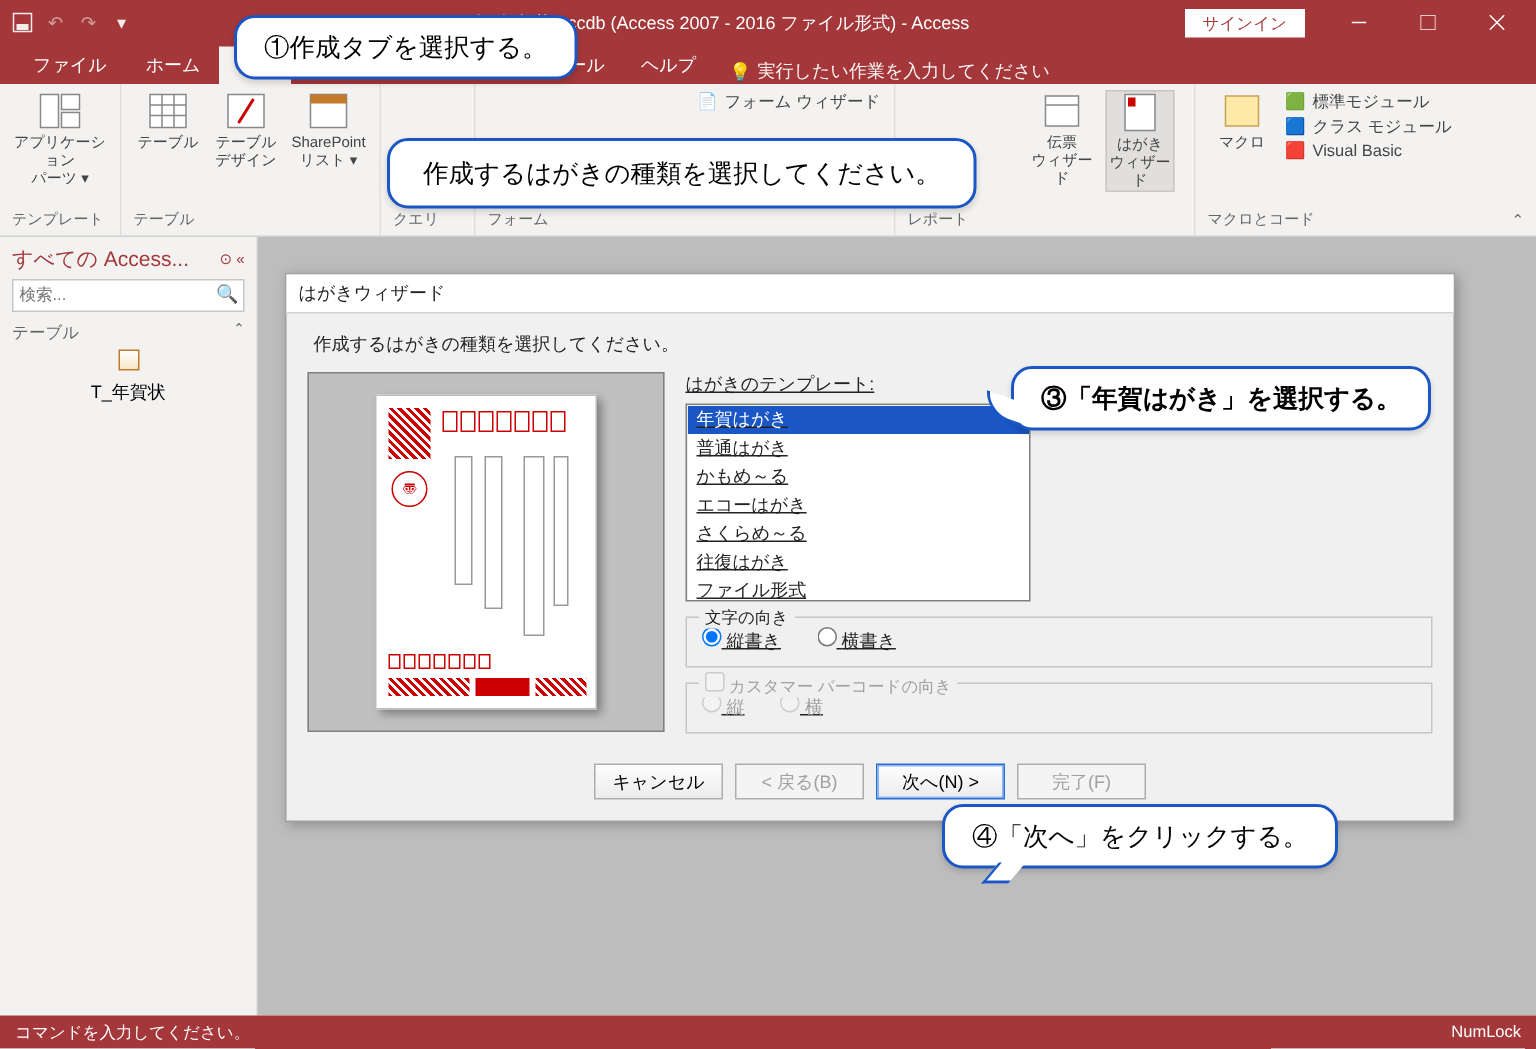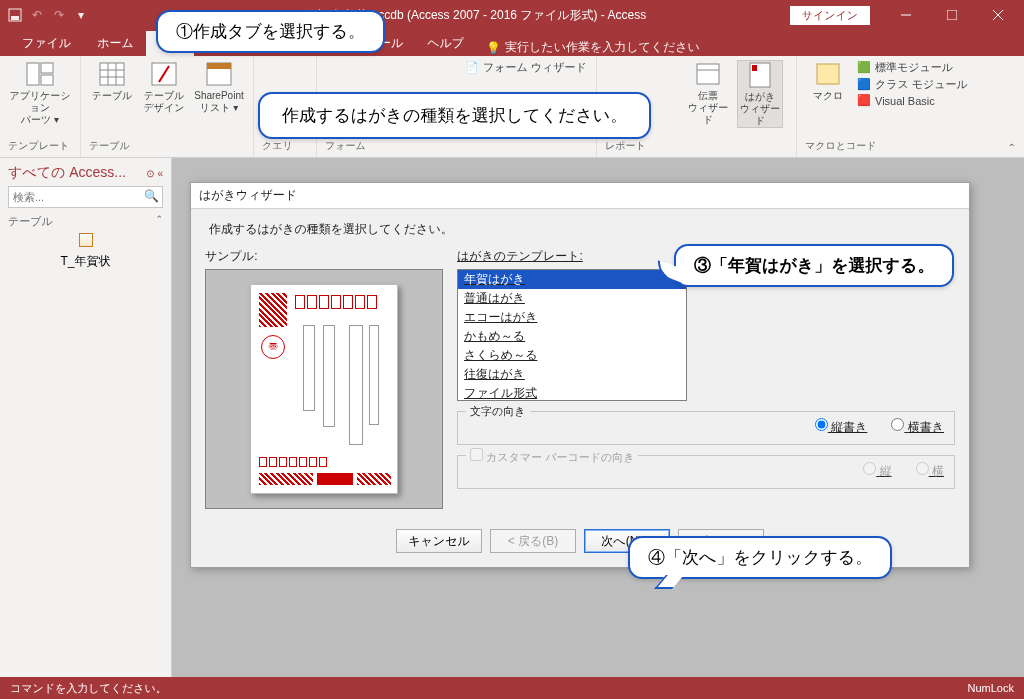--- a/index.html
+++ b/index.html
@@ -69,21 +69,21 @@
   .pc-red2 { position:absolute; left:66px; bottom:8px; width:36px; height:12px; background:#c00; }
   .pc-red3 { position:absolute; left:106px; bottom:8px; width:34px; height:12px; background: repeating-linear-gradient(45deg,#c00 0 2px,#fff 2px 4px); }
 
   .template-list { width:230px; height:132px; border:1px solid #808080; background:#fff; font-size:12px; overflow:auto; }
   .template-list div { padding:1px 6px; cursor:pointer; }
   .template-list div.sel { background:#1a56c4; color:#fff; }
 
   .fieldset { border:1px solid #c8c6c4; margin-top:10px; padding:6px 10px 8px; position:relative; }
   .fieldset.disabled { color:#a0a0a0; }
   .fieldset .legend { position:absolute; top:-8px; left:8px; background:#f0f0f0; padding:0 4px; font-size:11px; }
-  .radios { display:flex; gap:24px; align-items:center; font-size:12px;justify-content:flex-end; }
+  .radios { display:flex; gap:24px; align-items:center; font-size:12px; }
   .radios.disabled label{ color:#a0a0a0; }
   .dlg-btns { display:flex; gap:8px; justify-content:center; margin-top:20px; }
   .btn { min-width:86px; height:24px; font-size:12px; border:1px solid #adadad; background:linear-gradient(#fdfdfd,#ececec); cursor:pointer; }
   .btn.disabled { color:#a0a0a0; background:#f4f4f4; }
   .btn.primary { border:1px solid #2a6fd6; box-shadow:0 0 0 1px #8ab4f8 inset; }
 
   .statusbar { height:22px; background:#a4373a; color:#fff; font-size:11px; display:flex; align-items:center; justify-content:space-between; padding:0 10px; position:absolute; left:0; right:0; bottom:0; }
 
   
   .callout { position:absolute; background:#fff; border:2px solid #1a56c4; border-radius:14px; padding:8px 18px; font-size:17px; color:#000; box-shadow:0 2px 4px rgba(0,0,0,.15); z-index:50; white-space:nowrap; }
@@ -300,21 +300,20 @@
     </div>
   </div>
 
   <div class="canvas">
     <div class="dialog">
       <div class="dlg-title">はがきウィザード</div>
       <div class="dlg-body">
         <div class="dlg-instr">作成するはがきの種類を選択してください。</div>
         <div class="dlg-cols">
           <div class="col-sample">
-            <div class="lbl">サンプル:</div>
             <div class="sample-box">
               <div class="postcard">
                 <div class="pc-stamp"></div>
                 <div class="pc-zipT">
                     <span></span>
                     <span></span>
                     <span></span>
                     <span></span>
                     <span></span>
                     <span></span>
@@ -338,22 +337,22 @@
                 <div class="pc-red2"></div>
                 <div class="pc-red3"></div>
               </div>
             </div>
           </div>
           <div class="col-right">
             <div class="lbl">はがきのテンプレート:</div>
             <div class="template-list" id="tpl-list">
                 <div class="sel">年賀はがき</div>
                 <div>普通はがき</div>
+                <div>かもめ～る</div>
                 <div>エコーはがき</div>
-                <div>かもめ～る</div>
                 <div>さくらめ～る</div>
                 <div>往復はがき</div>
                 <div>ファイル形式</div>
               </div>
 
             <div class="fieldset">
               <span class="legend">文字の向き</span>
               <div class="radios">
                 <label><input type="radio" name="orient" checked="" style=""> <span>縦書き</span></label>
                 <label><input type="radio" name="orient" style=""> <span>横書き</span></label>

